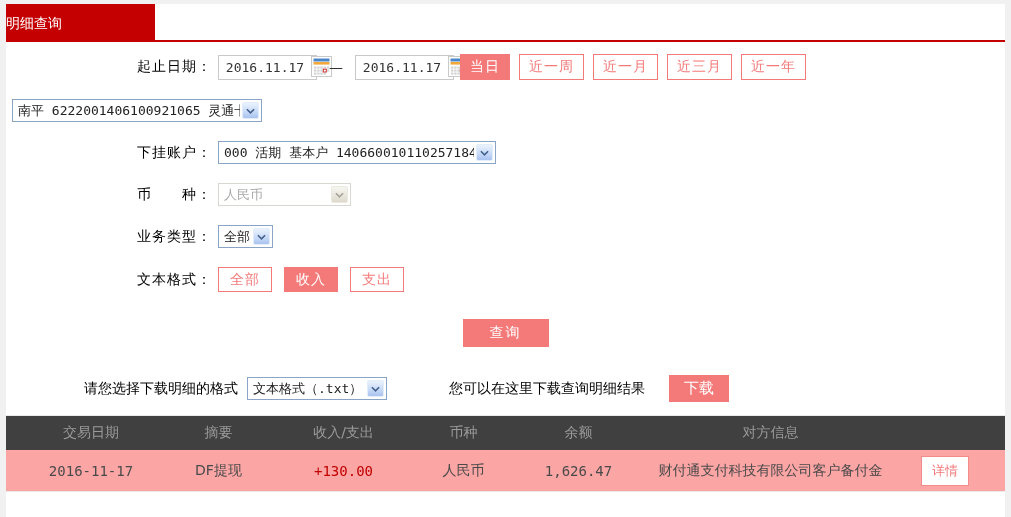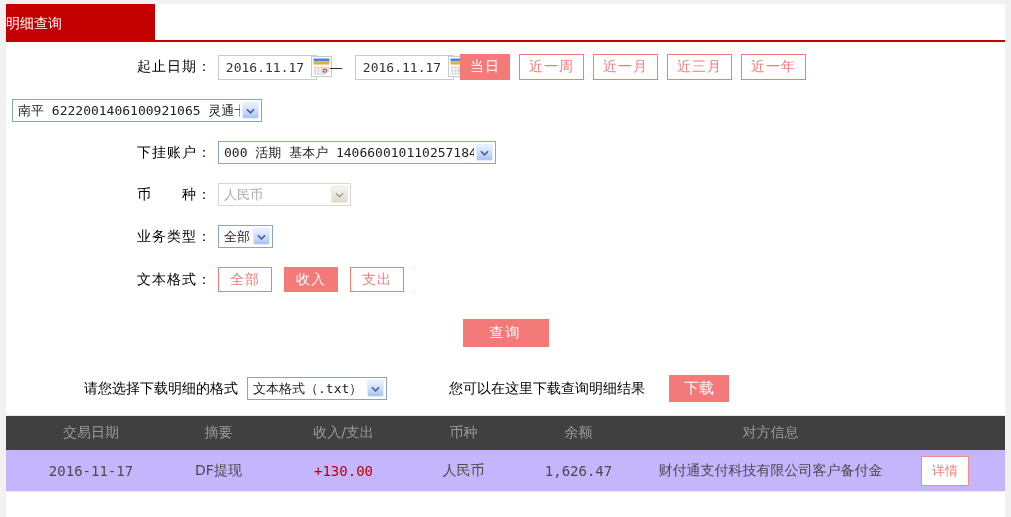--- a/index.html
+++ b/index.html
@@ -81,21 +81,21 @@
     margin-left:24px; width:60px; height:27px; background:#f47a7a; color:#fff;
     border:none; font-size:15px; cursor:pointer; font-family:inherit;
   }
   
   .table { margin-top:13px; border-top:1px solid #e9e9e9; }
   .thead {
     display:flex; align-items:center; height:34px; background:#404040;
     color:#9b9b9b; font-size:14px; padding:0 20px;
   }
   .trow {
-    display:flex; align-items:center; height:42px; background:#c4b5fd;
+    display:flex; align-items:center; height:42px; background:#fca5a5;
     border-bottom:1px solid #e9e9e9; font-size:14px; color:#4a4a4a; padding:0 20px;
   }
   .c1{width:130px;text-align:center;} .c2{width:125px;text-align:center;}
   .c3{width:125px;text-align:center;} .c4{width:115px;text-align:center;}
   .c5{width:115px;text-align:center;} .c6{flex:1;text-align:center;}
   .c7{width:80px;text-align:center;}
   .num { font-family:"DejaVu Sans Mono","Liberation Mono",monospace; }
   .amount { color:#c00000; }
   .detail-btn {
     border:1px solid #f58a8a; color:#f47a7a; background:#fff;

